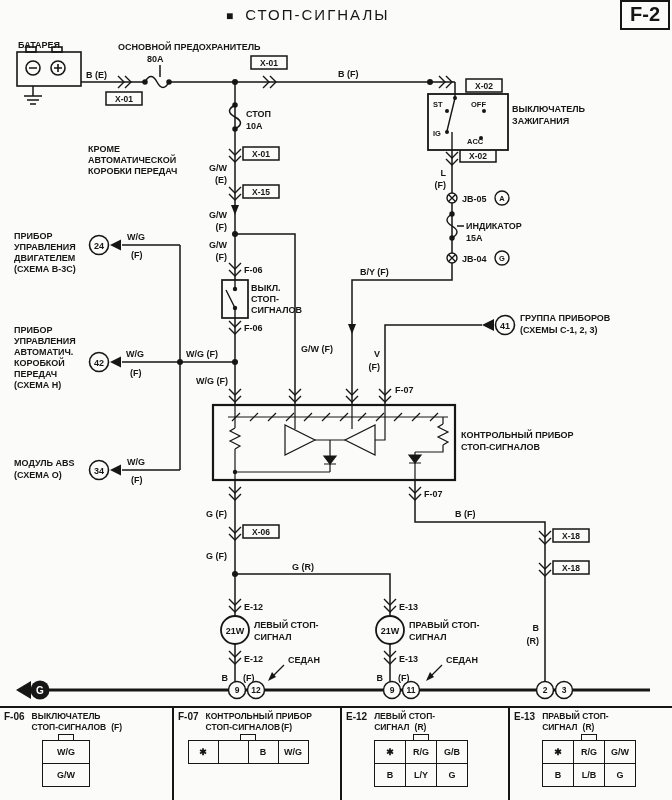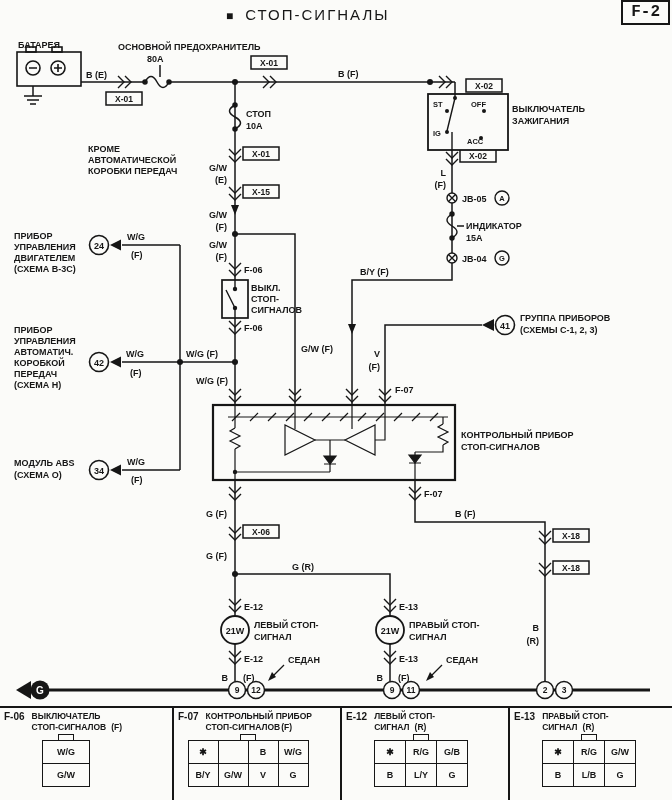--- a/index.html
+++ b/index.html
@@ -11,21 +11,21 @@
   }
   svg{position:absolute;top:0;left:0;}
   svg text{font-family:"Liberation Sans", sans-serif;font-weight:bold;fill:#161616;font-size:9px;}
   svg text.t75{font-size:7.5px}
   svg text.t85{font-size:8.5px}
   svg text.t10{font-size:10px}
   svg .mid{text-anchor:middle}
   svg .end{text-anchor:end}
   .title-wrap{position:absolute;top:6px;left:226px;font-size:15px;font-weight:normal;letter-spacing:2px;white-space:nowrap;}
   .title-bullet{font-size:12px;margin-right:12px;letter-spacing:0;}
-  .pageref{position:absolute;top:0;right:2px;border:2.5px solid #161616;padding:1px 8px 2px;font-size:16px;font-weight:bold;background:#fbfbf9;font-family:Liberation Mono, monospace;}
+  .pageref{position:absolute;top:0;right:2px;border:2.5px solid #161616;padding:1px 8px 2px;font-size:20px;font-weight:bold;background:#fbfbf9;}
   .tables{position:absolute;top:706px;left:0;width:672px;height:94px;border-top:2.5px solid #161616;display:flex;box-sizing:border-box;background:#fbfbf9;}
   .tsec{box-sizing:border-box;padding:3px 4px 0;position:relative;}
   .tsec+.tsec{border-left:2px solid #161616;}
   .w1{width:172px}.w2{width:168px}.w3{width:168px}.w4{width:164px}
   .thead{display:flex;gap:7px;align-items:flex-start;}
   .tid{font-size:10px;font-weight:bold;white-space:nowrap;}
   .tname{font-size:8.5px;font-weight:bold;line-height:1.3;white-space:nowrap;}
   .tsuffix{margin-left:5px;}
   .connwrap{margin-top:1px;}
   .tab{width:14px;height:5px;border:1.6px solid #161616;border-bottom:none;margin:0 auto;background:#fbfbf9;}
@@ -376,26 +376,20 @@
     <div class="connwrap" style="width:128px;margin-left:6px;">
       <div class="tab"></div>
       <table class="conn c29">
         <tbody>
             <tr>
           <td>✱</td>
           <td></td>
           <td>B</td>
           <td>W/G</td>
         </tr>
-        <tr>
-          <td>B/Y</td>
-          <td>G/W</td>
-          <td>V</td>
-          <td>G</td>
-        </tr>
       </tbody>
         </table>
     </div>
   </div>
 
   <div class="tsec w3">
     <div class="thead">
       <span class="tid">E-12</span>
       <span class="tname">
         <span>ЛЕВЫЙ СТОП-</span><br>

